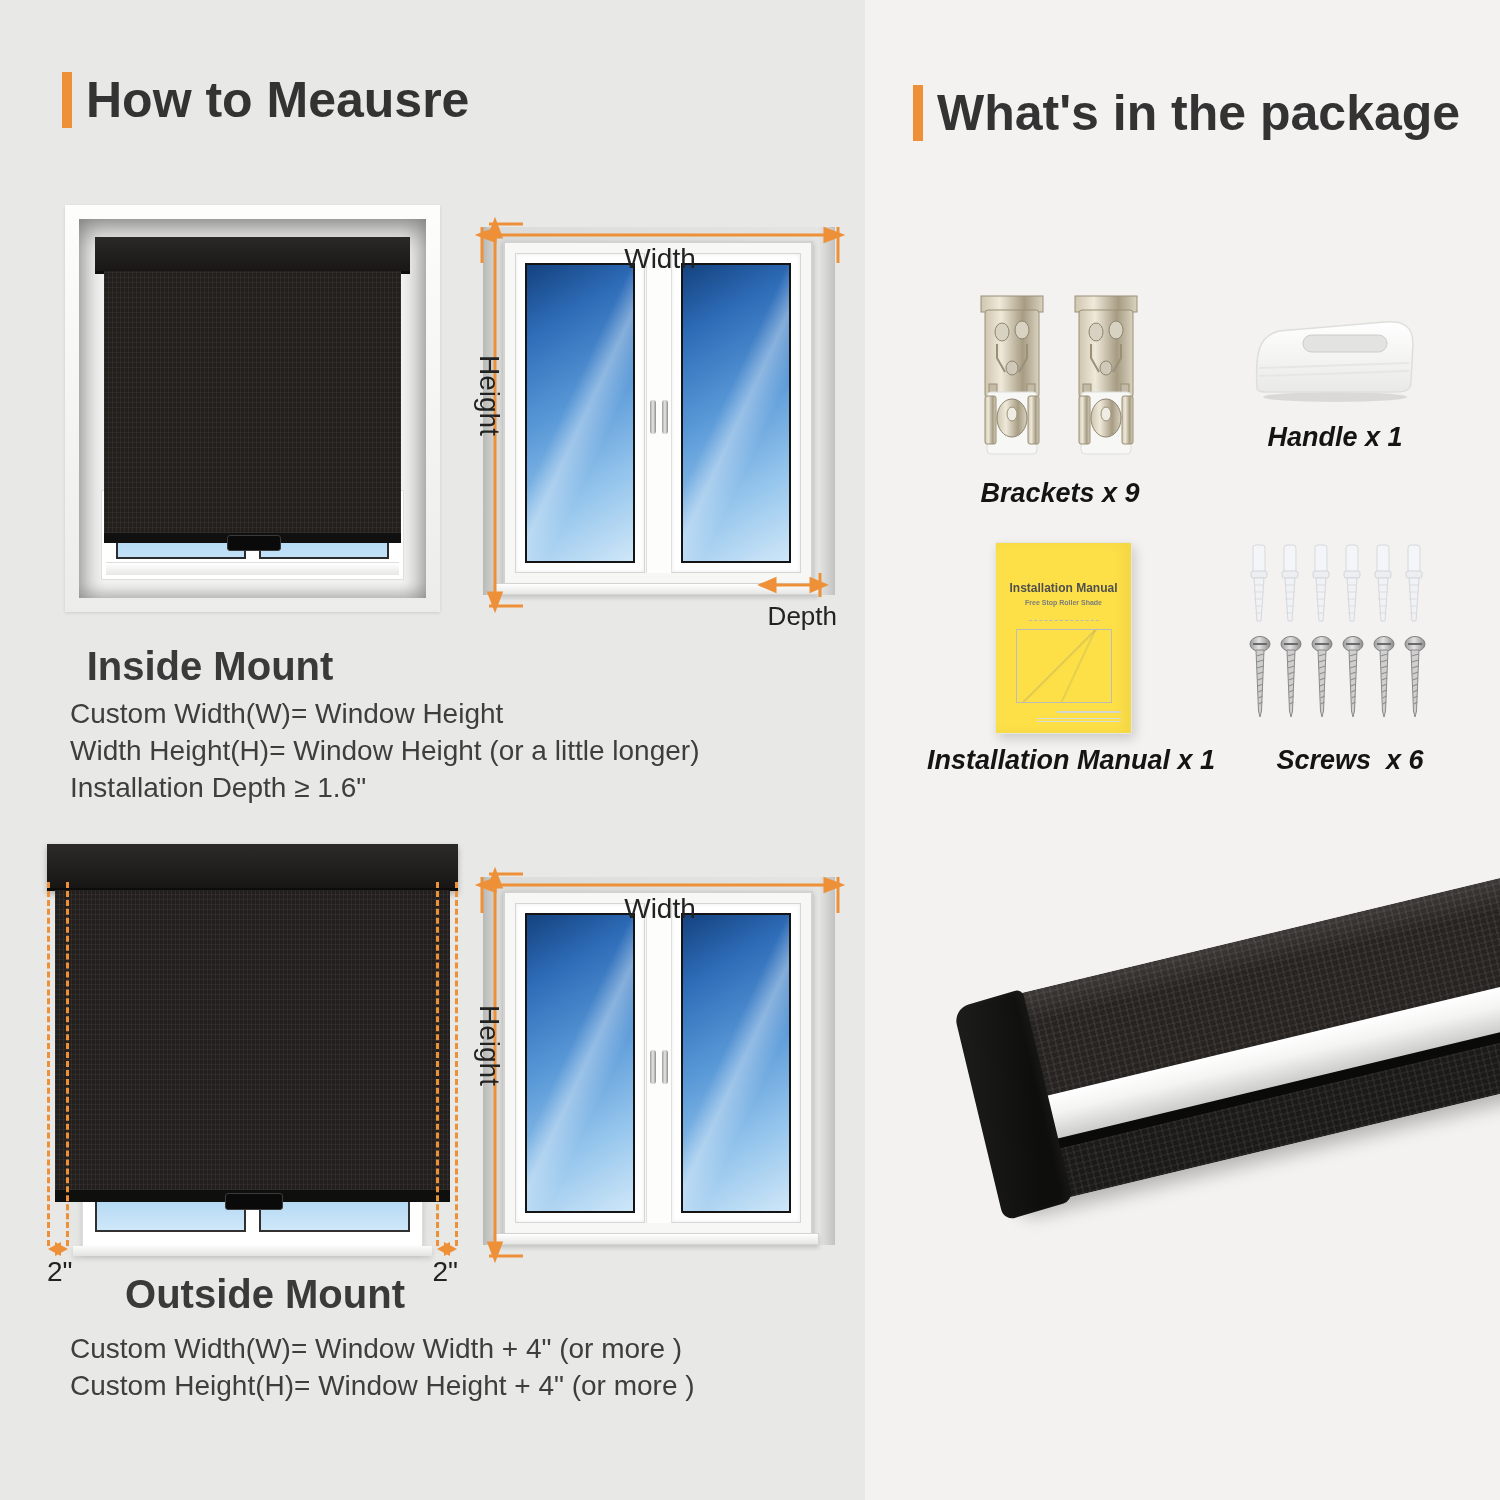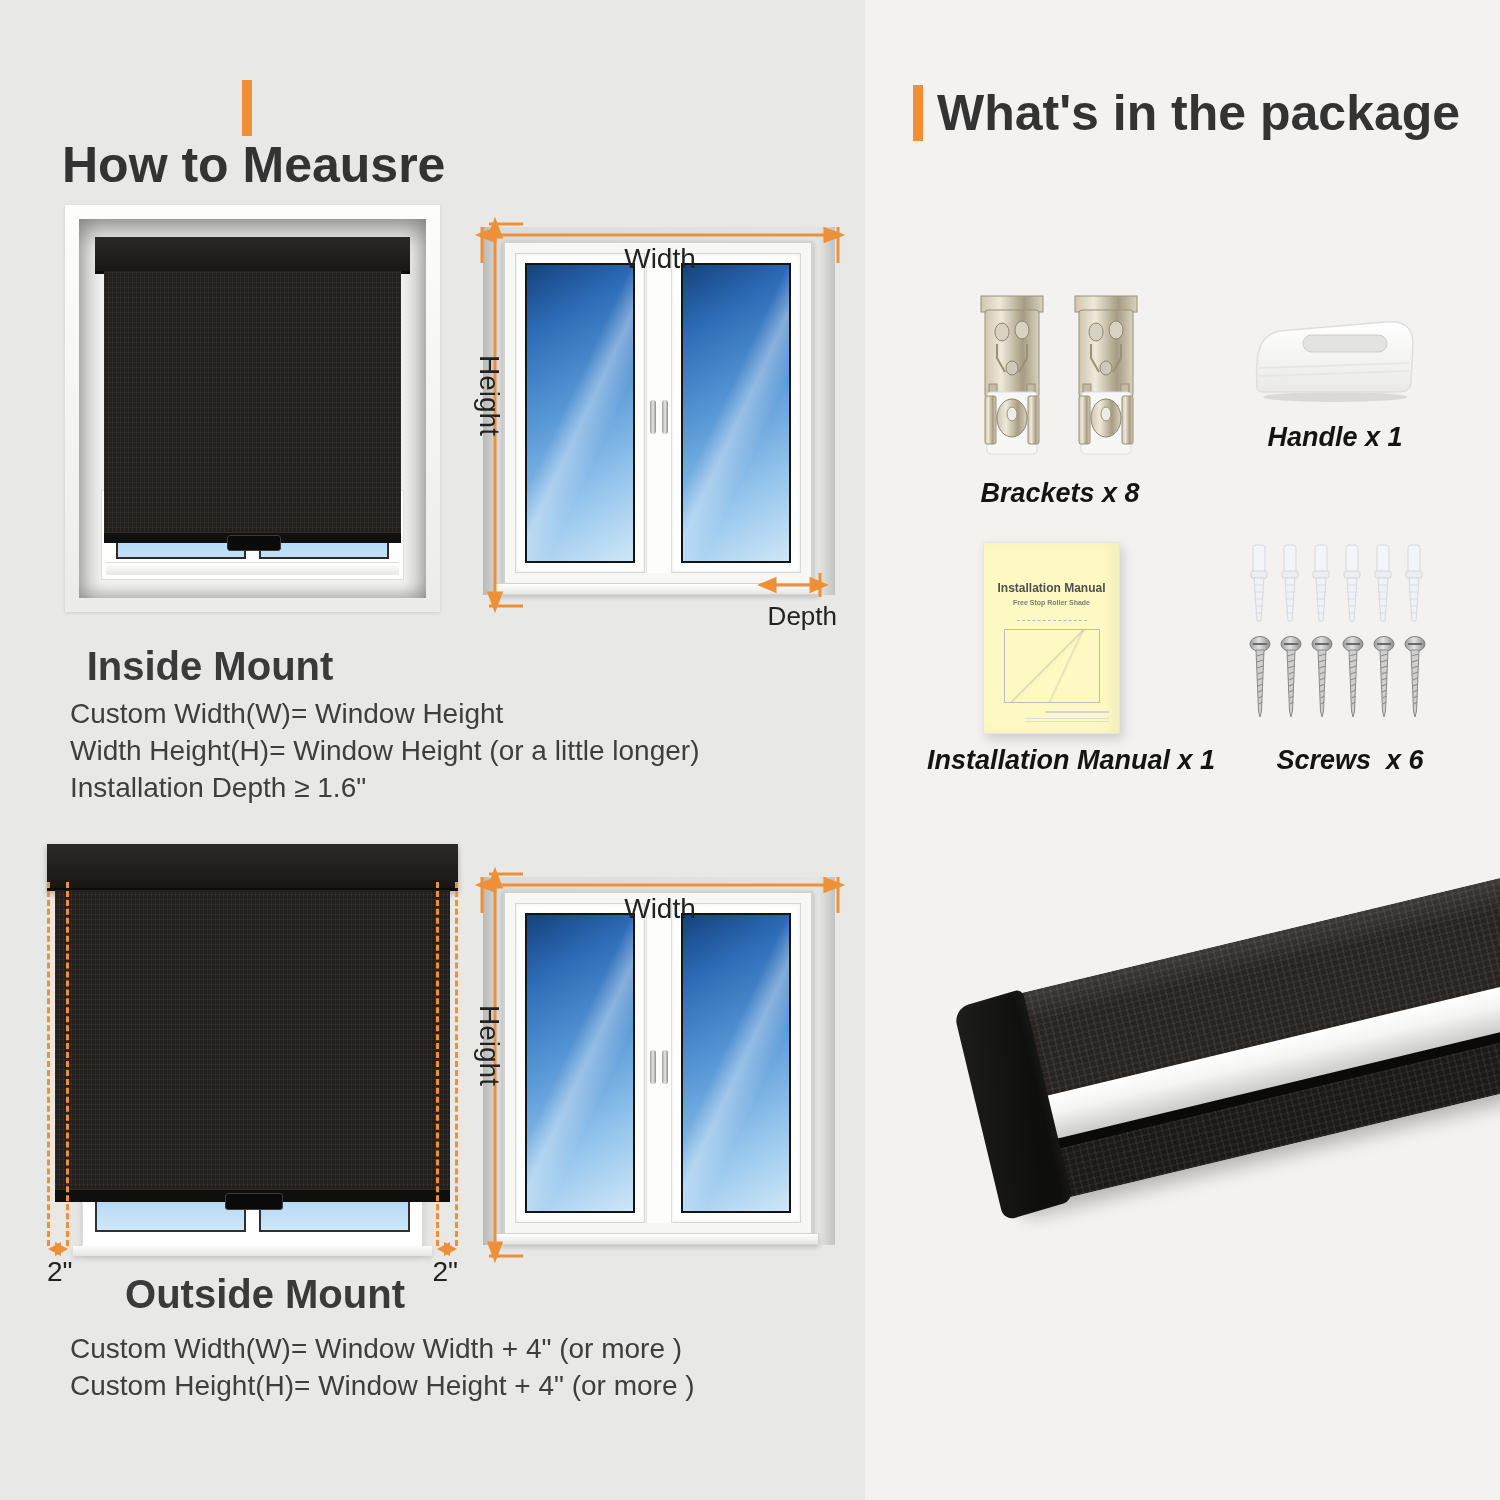--- a/index.html
+++ b/index.html
@@ -76,21 +76,21 @@
   .of-dash{position:absolute;top:44px;height:364px;width:0;border-left:3px dashed #ED9038;}
   .of-arrow{position:absolute;top:404px;width:0;height:0;border-top:7px solid transparent;border-bottom:7px solid transparent;}
   .of-arrow.left{border-right:13px solid #ED9038;}
   .of-arrow.right{border-left:13px solid #ED9038;}
   .of-inchlabel{position:absolute;top:418px;font-size:28px;color:#222;font-weight:normal;}
 
   
   .pkg-label{position:absolute;font-size:27px;font-weight:bold;font-style:italic;color:#141414;text-align:center;white-space:pre;}
   .pkg-fig{position:absolute;}
 
-  .manual{position:absolute;left:118px;top:542px;width:135px;height:190px;background:#fef9c3;border:1px solid #e5e5e3;border-radius:2px;
+  .manual{position:absolute;left:130px;top:542px;width:135px;height:190px;background:#fde047;border:1px solid #e5e5e3;border-radius:2px;
     box-shadow:3px 5px 12px rgba(0,0,0,.16),inset -8px 0 12px rgba(0,0,0,.045);}
   .m-title{margin-top:38px;text-align:center;font-size:12px;font-weight:bold;color:#4f4f4f;}
   .m-sub{margin-top:4px;text-align:center;font-size:7px;font-weight:bold;color:#7c7c7c;}
   .m-squig{margin:8px auto 0 auto;width:70px;height:6px;border-bottom:1px dashed #b9b9b7;}
   .m-box{margin:8px auto 0 auto;width:94px;height:72px;border:1px solid #bcbcba;position:relative;background:
     linear-gradient(135deg,transparent 46%,rgba(120,120,120,.25) 47%,transparent 49%),
     linear-gradient(115deg,transparent 60%,rgba(120,120,120,.2) 61%,transparent 63%);}
   .m-foot{margin:8px 10px 0 auto;width:64px;height:2px;background:#d4d4d2;}
   .m-foot2{margin:4px 10px 0 auto;width:84px;height:5px;background:
     repeating-linear-gradient(0deg,#dcdcda 0 1px,transparent 1px 3px);}
@@ -132,21 +132,21 @@
       </linearGradient>
       <linearGradient id="whitegrad" x1="0" y1="0" x2="0" y2="1">
         <stop offset="0" stop-color="#ffffff"></stop>
           <stop offset="1" stop-color="#e9e9e7"></stop>
       </linearGradient>
     </defs>
   </svg>
 
   <section class="panel panel-left">
 
-    <div class="sec-head" style="left:62px;top:80px;flex-direction:column;">
+    <div class="sec-head" style="left:62px;top:71px;">
       <div class="accent-bar"></div>
       <div class="sec-title">How to Meausre</div>
     </div>
 
     <div class="inside-fig">
       <div class="if-opening">
         <div class="if-window">
           <div class="if-pane p1"></div>
           <div class="if-pane p2"></div>
           <div class="if-sidehandle" style="left:4px;"></div>
@@ -306,21 +306,21 @@
         <ellipse cx="35" cy="80" rx="6" ry="7" fill="#cfc9ba" stroke="#8d8470"></ellipse>
         <rect x="12" y="96" width="8" height="10" fill="#c4bba6" stroke="#9a9076"></rect>
         <rect x="50" y="96" width="8" height="10" fill="#c4bba6" stroke="#9a9076"></rect>
         <rect x="10" y="104" width="50" height="62" rx="4" fill="#f7f7f5" stroke="#dddddb"></rect>
         <rect x="8" y="108" width="11" height="48" rx="2" fill="url(#metal)" stroke="#9a9076"></rect>
         <rect x="51" y="108" width="11" height="48" rx="2" fill="url(#metal)" stroke="#9a9076"></rect>
         <ellipse cx="35" cy="130" rx="15" ry="19" fill="url(#metal)" stroke="#8d8470"></ellipse>
         <ellipse cx="35" cy="126" rx="5" ry="7" fill="#efece4" stroke="#9a9076"></ellipse>
       </svg>
     </div>
-    <div class="pkg-label" style="left:55px;top:478px;width:280px;">Brackets x 8</div>
+    <div class="pkg-label" style="left:55px;top:478px;width:280px;">Brackets x 9</div>
 
     <div class="pkg-fig" style="left:382px;top:314px;">
       <svg width="176" height="90" viewBox="0 0 176 90">
         <ellipse cx="88" cy="83" rx="72" ry="5" fill="rgba(0,0,0,0.10)"></ellipse>
         <path d="M10,74 C8,38 12,22 32,17 L138,8 C158,6 166,14 166,30 L164,68 C164,75 158,78 150,78 L18,78 C12,78 10,76 10,74 Z" fill="url(#whitegrad)" stroke="#dededc" stroke-width="1.5"></path>
         <rect x="56" y="21" width="84" height="17" rx="8.5" fill="#e3e3e1" stroke="#ccccca"></rect>
         <path d="M12,54 L162,49 M12,62 L162,57" stroke="#e6e6e4" stroke-width="2" fill="none"></path>
       </svg>
     </div>
     <div class="pkg-label" style="left:330px;top:422px;width:280px;">Handle x 1</div>

